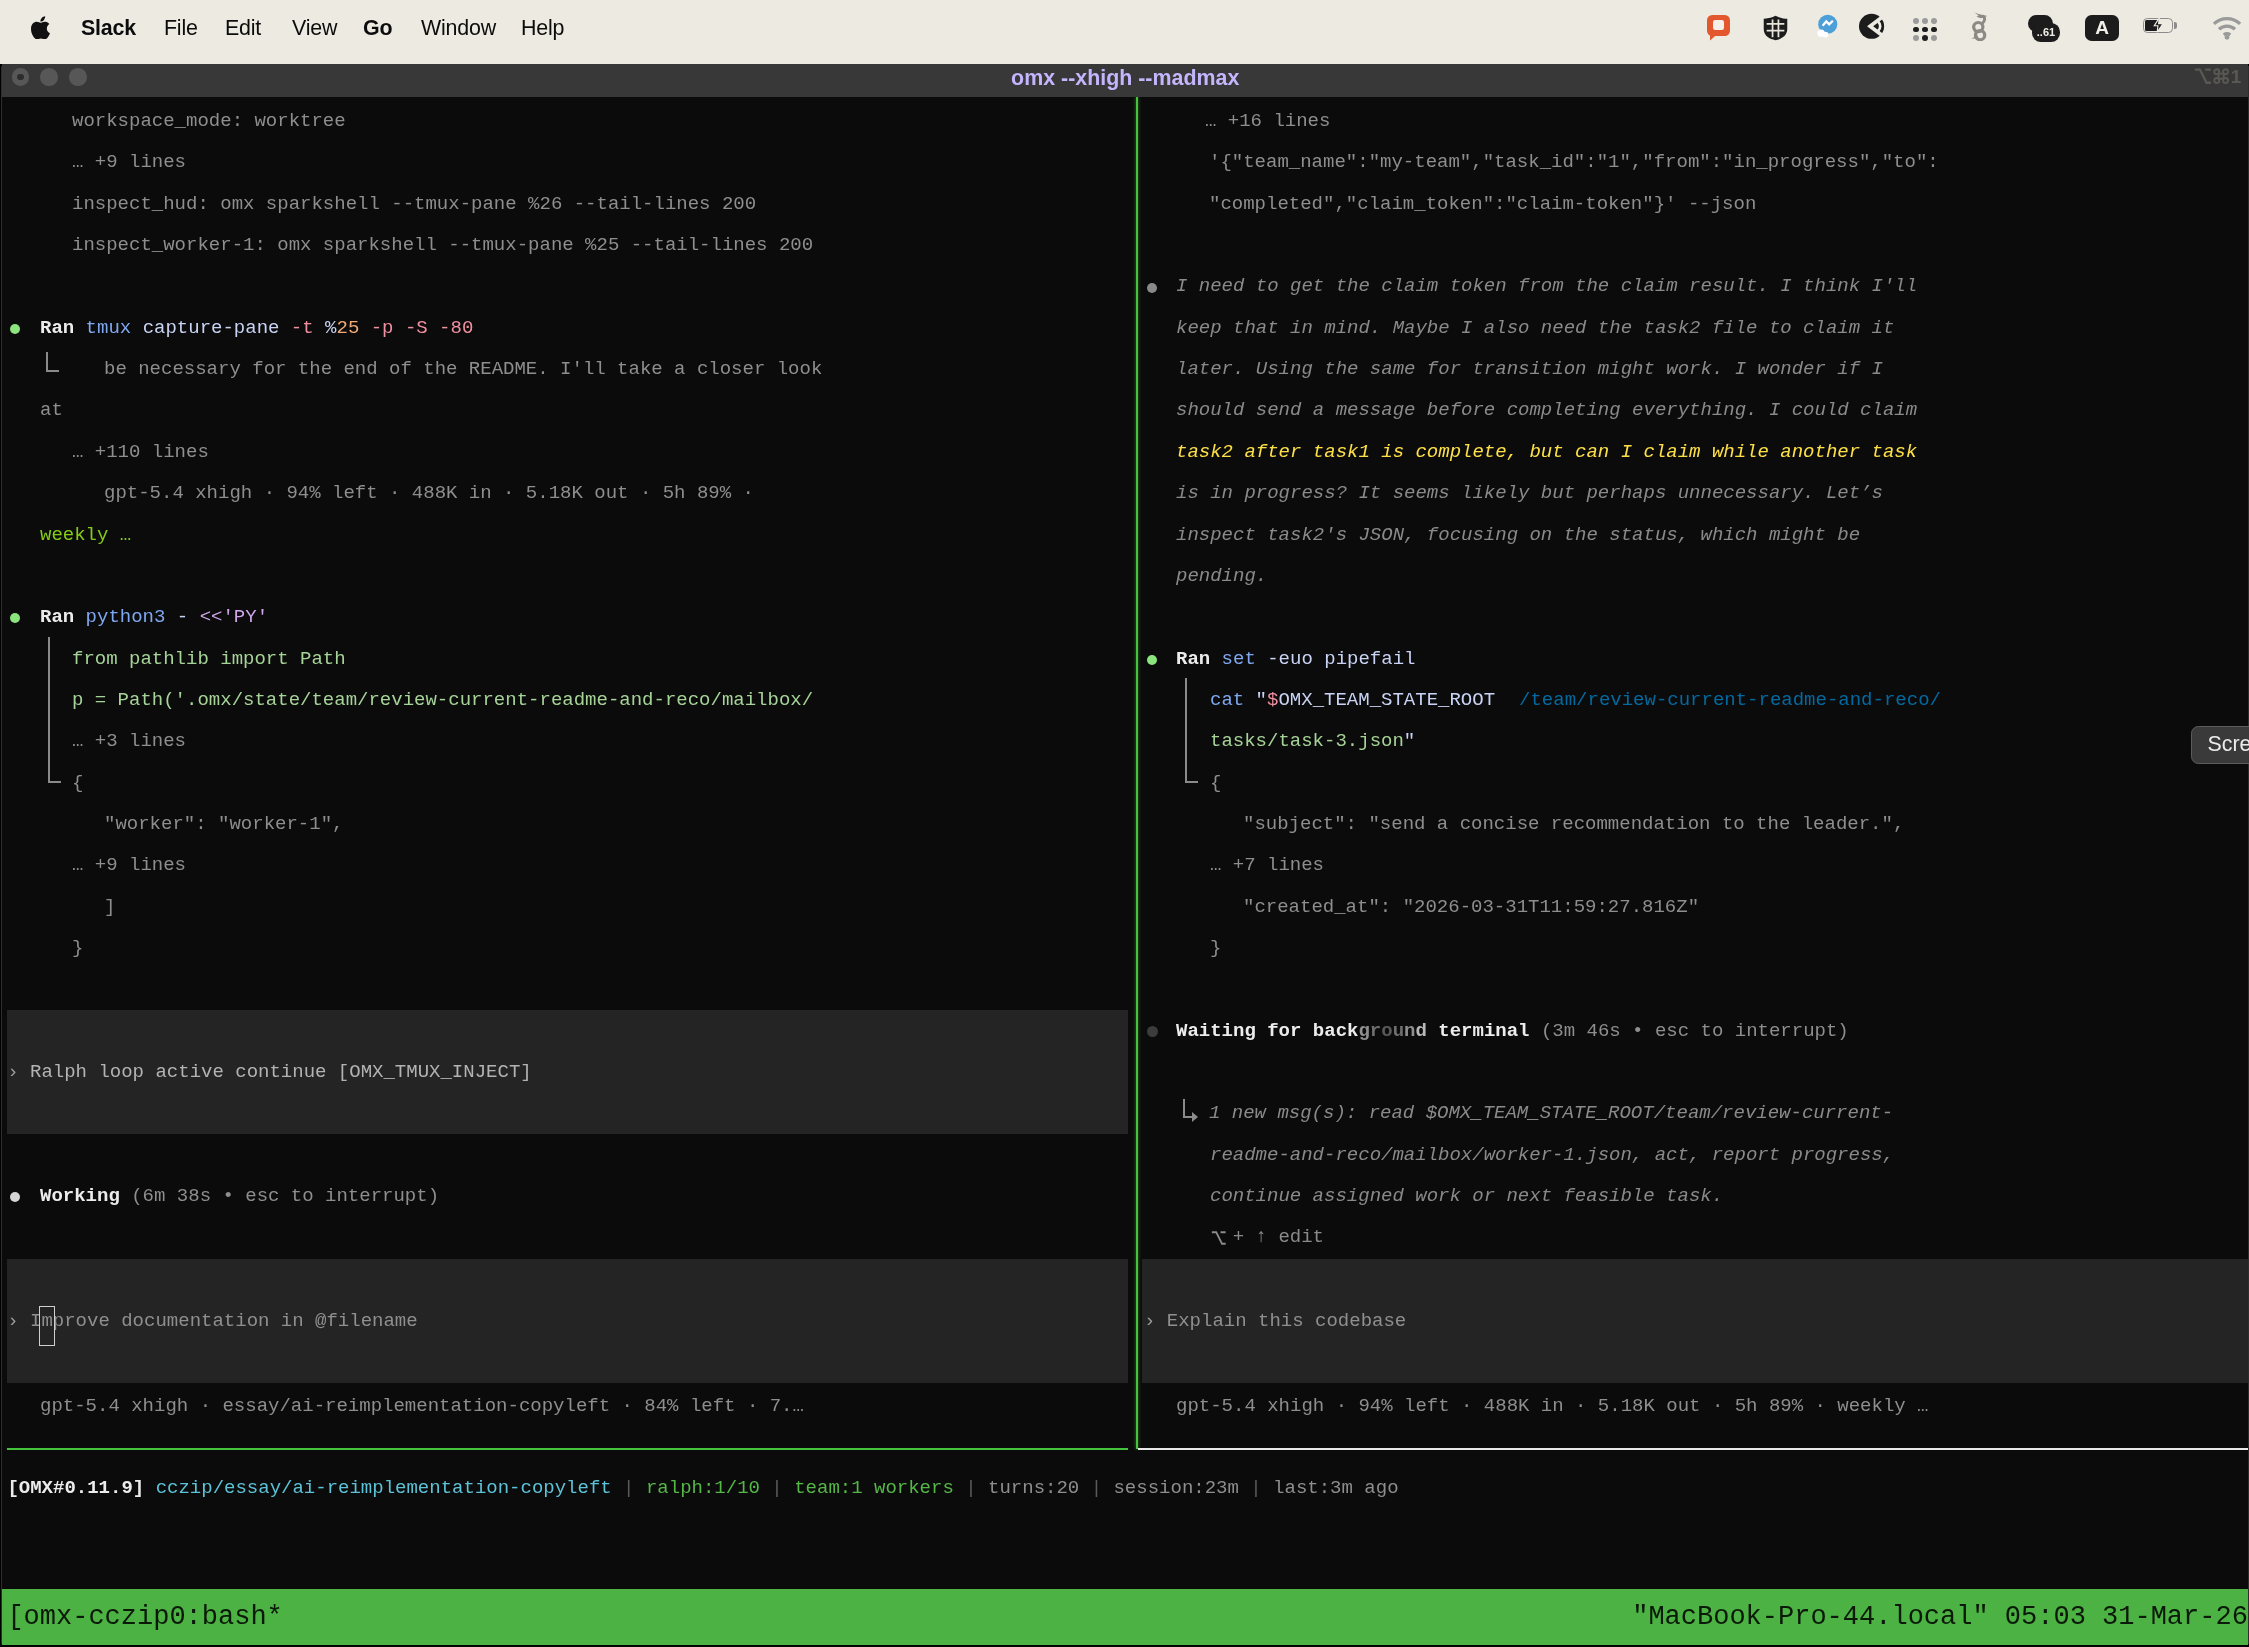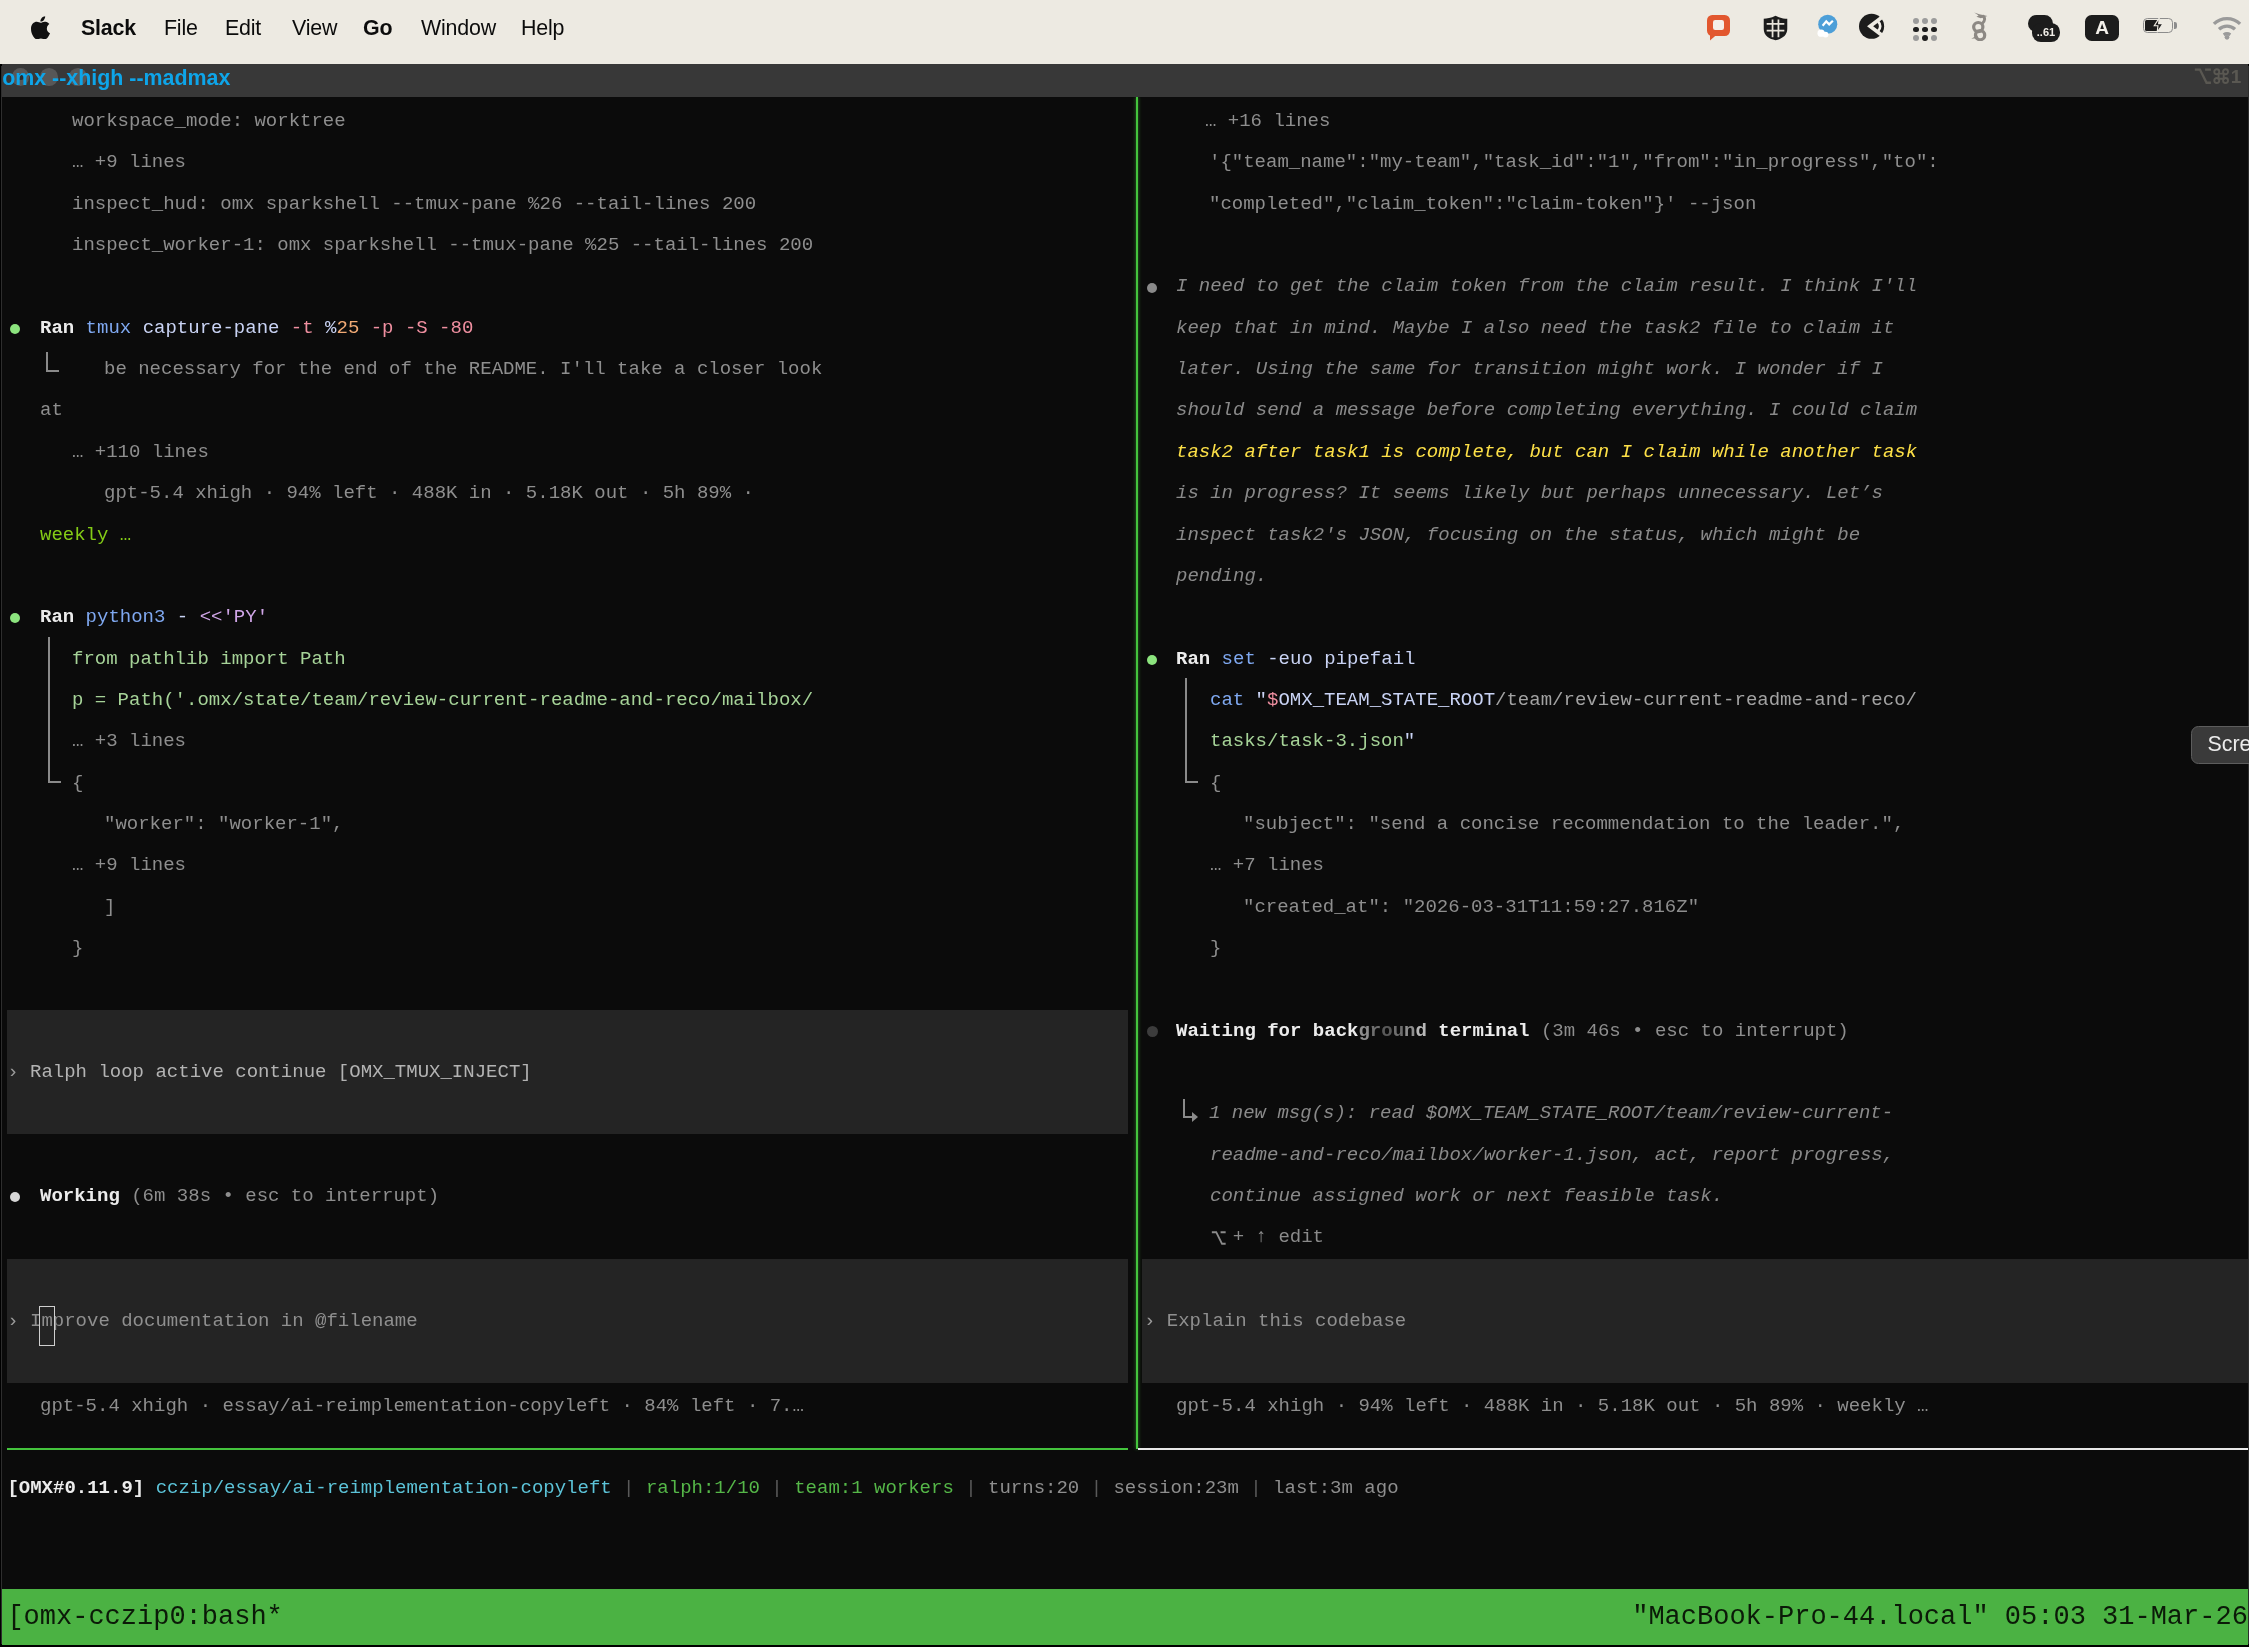--- a/index.html
+++ b/index.html
@@ -5,22 +5,22 @@
 body{width:2250px;height:1648px;background:#000;position:relative;overflow:hidden;
  font-family:"Liberation Mono",monospace;}
 .mb{position:absolute;left:0;top:0;width:2250px;height:64px;background:#edeae2;z-index:30}
 .mi{position:absolute;top:0;height:54px;line-height:56px;font-family:"Liberation Sans",sans-serif;
  font-size:21.4px;color:#0c0c0c;letter-spacing:-0.2px}
 .win{position:absolute;left:2.2px;top:56px;width:2246px;height:1589px;background:#0b0b0b;
  border-radius:9.6px 9.6px 0 0;z-index:1}
 .tb{position:absolute;left:2.2px;top:56px;width:2246px;height:41px;background:#383838;
  border-radius:9.6px 9.6px 0 0;border-top:1.5px solid #636363;box-sizing:border-box;z-index:10}
 .tl{position:absolute;width:17.7px;height:17.7px;border-radius:50%;background:#575757;top:11px}
-.title{position:absolute;width:100%;top:0;line-height:42px;
- font-family:"Liberation Sans",sans-serif;font-size:21.4px;font-weight:700;color:#0ea5e9}
+.title{position:absolute;width:100%;text-align:center;top:0;line-height:42px;
+ font-family:"Liberation Sans",sans-serif;font-size:21.4px;font-weight:700;color:#c4b5fd}
 .r{position:absolute;white-space:pre;font-size:19px;line-height:41px;z-index:5}
 .gbar{position:absolute;left:2.2px;top:1589px;width:2246px;height:56px;background:#4bb243;z-index:9}
 .gt{position:absolute;white-space:pre;font-size:27px;line-height:56px;color:#0b1a08;top:0}
 </style></head>
 <body>
 <div class="win"></div>
 <div class="mb">
     <div class="mi" style="left:81px;font-weight:700">Slack</div>
 <div class="mi" style="left:164px;font-weight:400">File</div>
 <div class="mi" style="left:225px;font-weight:400">Edit</div>
@@ -140,21 +140,21 @@
 <div class="r" style="left:1176px;top:349px;color:#8a8a8a;font-style:italic;z-index:5">later. Using the same for transition might work. I wonder if I</div>
 <div class="r" style="left:1176px;top:390px;color:#8a8a8a;font-style:italic;z-index:5">should send a message before completing everything. I could claim</div>
 <div class="r" style="left:1176px;top:432px;color:#fde047;font-style:italic;z-index:5">task2 after task1 is complete, but can I claim while another task</div>
 <div class="r" style="left:1176px;top:473px;color:#8a8a8a;font-style:italic;z-index:5">is in progress? It seems likely but perhaps unnecessary. Let’s</div>
 <div class="r" style="left:1176px;top:515px;color:#8a8a8a;font-style:italic;z-index:5">inspect task2's JSON, focusing on the status, which might be</div>
 <div class="r" style="left:1176px;top:556px;color:#8a8a8a;font-style:italic;z-index:5">pending.</div>
 <div style="position:absolute;left:1147px;top:655px;width:10.2px;height:10.2px;border-radius:50%;background:#8ce47e;z-index:6"></div>
 <div class="r" style="left:1176px;top:639px;z-index:5"><span style="color:#ececec;font-weight:700;">Ran </span><span style="color:#7fa8f0;">set </span><span style="color:#c9d3f4;">-euo pipefail</span></div>
 <div style="position:absolute;left:1185px;top:678px;width:1.9px;height:105px;background:#8a8a8a;z-index:4"></div>
 <div style="position:absolute;left:1185px;top:781px;width:13.3px;height:1.9px;background:#8a8a8a;z-index:4"></div>
-<div class="r" style="left:1210px;top:680px;z-index:5"><span style="color:#7fa8f0;">cat </span><span style="color:#c9d3f4;">"</span><span style="color:#ef8fa0;">$</span><span style="color:#c9d3f4;">OMX_TEAM_STATE_ROOT</span><span style="color:#a3a3a3;">/team/review-current-readme-and-reco/</span></div>
+<div class="r" style="left:1210px;top:680px;z-index:5"><span style="color:#7fa8f0;">cat </span><span style="color:#c9d3f4;">"</span><span style="color:#ef8fa0;">$</span><span style="color:#c9d3f4;">OMX_TEAM_STATE_ROOT</span><span style="color:#0369a1;margin-left:24px;">/team/review-current-readme-and-reco/</span></div>
 <div class="r" style="left:1210px;top:721px;z-index:5"><span style="color:#a6d398;">tasks/task-3.json</span><span style="color:#c9d3f4;">"</span></div>
 <div class="r" style="left:1210px;top:763px;color:#8e8e8e;z-index:5">{</div>
 <div class="r" style="left:1243px;top:804px;color:#8e8e8e;z-index:5">"subject": "send a concise recommendation to the leader.",</div>
 <div class="r" style="left:1210px;top:845px;color:#8e8e8e;z-index:5">… +7 lines</div>
 <div class="r" style="left:1243px;top:887px;color:#8e8e8e;z-index:5">"created_at": "2026-03-31T11:59:27.816Z"</div>
 <div class="r" style="left:1210px;top:928px;color:#8e8e8e;z-index:5">}</div>
 <div style="position:absolute;left:1147px;top:1026px;width:11px;height:11px;border-radius:50%;background:#3c3c3c;z-index:6"></div>
 <div class="r" style="left:1176px;top:1011px;z-index:5"><span style="color:#ececec;font-weight:700;">Waiting for back</span><span style="color:#8e8e8e;font-weight:700;">g</span><span style="color:#6e6e6e;font-weight:700;">r</span><span style="color:#595959;font-weight:700;">o</span><span style="color:#6e6e6e;font-weight:700;">u</span><span style="color:#8e8e8e;font-weight:700;">n</span><span style="color:#b8b8b8;font-weight:700;">d</span><span style="color:#ececec;font-weight:700;"> terminal </span><span style="color:#8e8e8e;">(3m 46s • esc to interrupt)</span></div>
 <div style="position:absolute;left:1183px;top:1099px;width:1.9px;height:19px;background:#8a8a8a;z-index:4"></div>
 <div style="position:absolute;left:1183px;top:1116px;width:11.8px;height:1.9px;background:#8a8a8a;z-index:4"></div>

